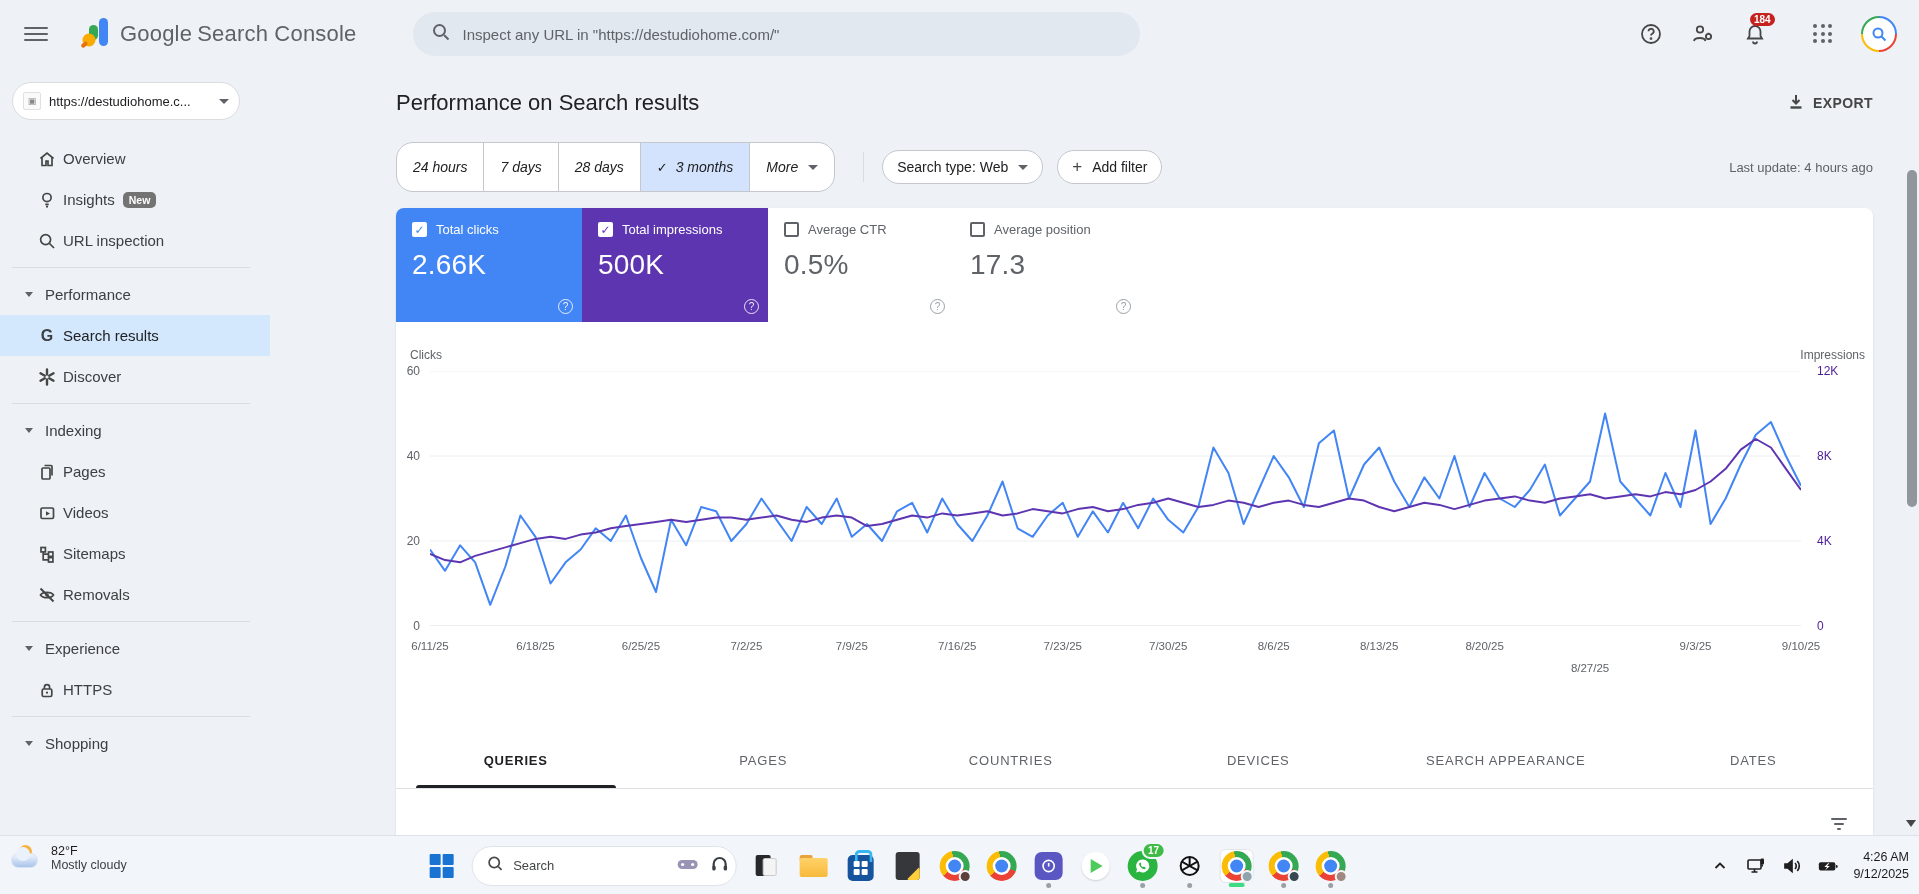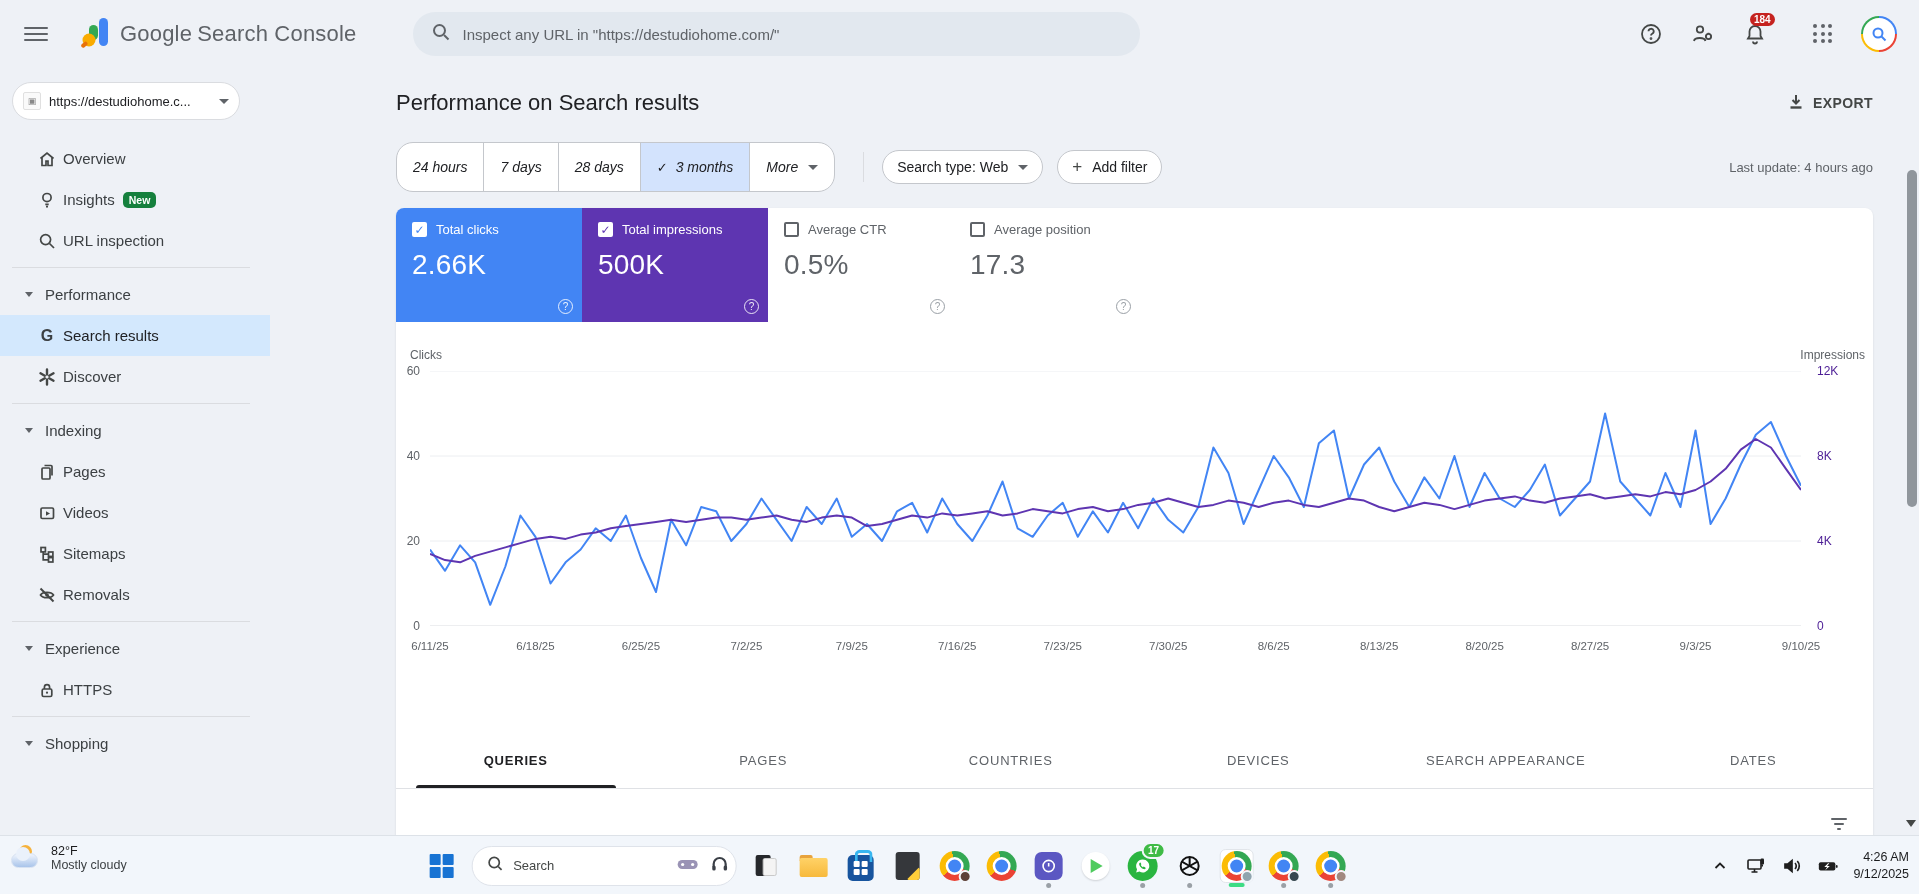--- a/index.html
+++ b/index.html
@@ -30,21 +30,21 @@
   .prop-label { font-size:13px; color:#202124; flex:1; white-space:nowrap; overflow:hidden; }
   .caret-down { width:0; height:0; border-left:5px solid transparent; border-right:5px solid transparent; border-top:5px solid #5f6368; }
 
   
   .sidebar { position:absolute; top:138px; left:0; width:270px; bottom:59px; overflow:hidden; }
   .sb-item { height:41px; display:flex; align-items:center; cursor:pointer; }
   .sb-item .ic { position:absolute; left:37px; width:20px; height:20px; }
   .sb-item .lbl { margin-left:63px; font-size:15px; color:#3c4043; }
   .sb-item.selected { background:#d3e8fd; }
   .sb-item.selected .lbl { color:#202124; }
-  .sb-badge { margin-left:8px; background:#15803d; color:#fff; font-size:10.5px; font-weight:700; border-radius:5px; padding:2px 6px; }
+  .sb-badge { margin-left:8px; background:#737373; color:#fff; font-size:10.5px; font-weight:700; border-radius:5px; padding:2px 6px; }
   .sb-section { height:41px; display:flex; align-items:center; cursor:pointer; }
   .sb-section .chev { margin-left:25px; width:0; height:0; border-left:4.5px solid transparent; border-right:4.5px solid transparent; border-top:5px solid #5f6368; }
   .sb-section .lbl { margin-left:12px; font-size:15px; color:#3c4043; }
   .sb-divider { height:13px; position:relative; }
   .sb-divider::after { content:''; position:absolute; left:12px; right:20px; top:6px; border-top:1px solid #dadce0; }
   .sidebar { position:absolute; }
   .sb-item { position:relative; }
 
   
   .main { position:absolute; left:270px; top:68px; right:0; bottom:59px; overflow:hidden; }
@@ -444,21 +444,21 @@
             <div style="left: 7.69231%;">6/18/25</div>
             <div style="left: 15.3846%;">6/25/25</div>
             <div style="left: 23.0769%;">7/2/25</div>
             <div style="left: 30.7692%;">7/9/25</div>
             <div style="left: 38.4615%;">7/16/25</div>
             <div style="left: 46.1538%;">7/23/25</div>
             <div style="left: 53.8462%;">7/30/25</div>
             <div style="left: 61.5385%;">8/6/25</div>
             <div style="left: 69.2308%;">8/13/25</div>
             <div style="left: 76.9231%;">8/20/25</div>
-            <div style="left: 84.6154%;">8/27/25</div>
+            <div style="left: 84.6154%; margin-top: 22px;">8/27/25</div>
             <div style="left: 92.3077%;">9/3/25</div>
             <div style="left: 100%;">9/10/25</div>
           </div>
       </div>
 
       <div class="tabs-row" id="tabsRow">
           <div class="tab active">
             <span>QUERIES</span>
           </div>
           <div class="tab">

